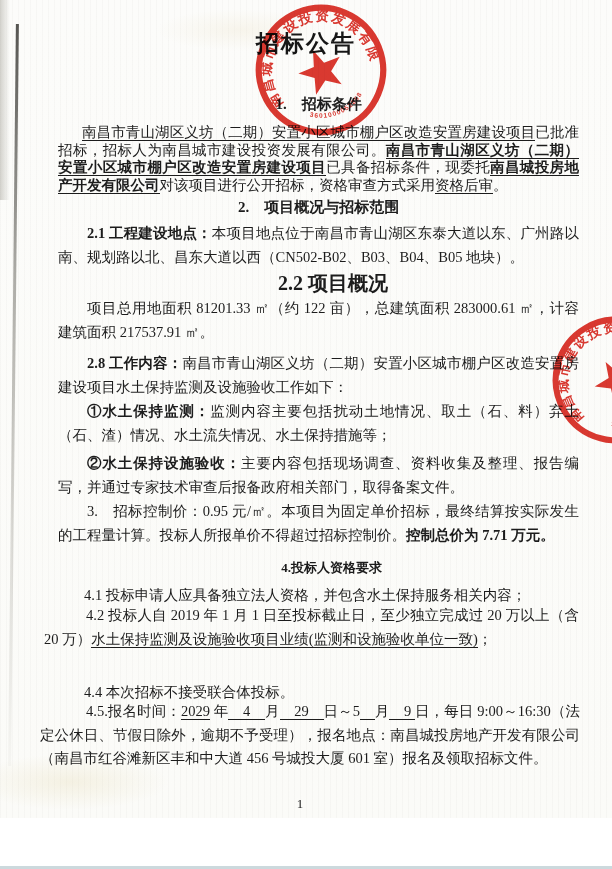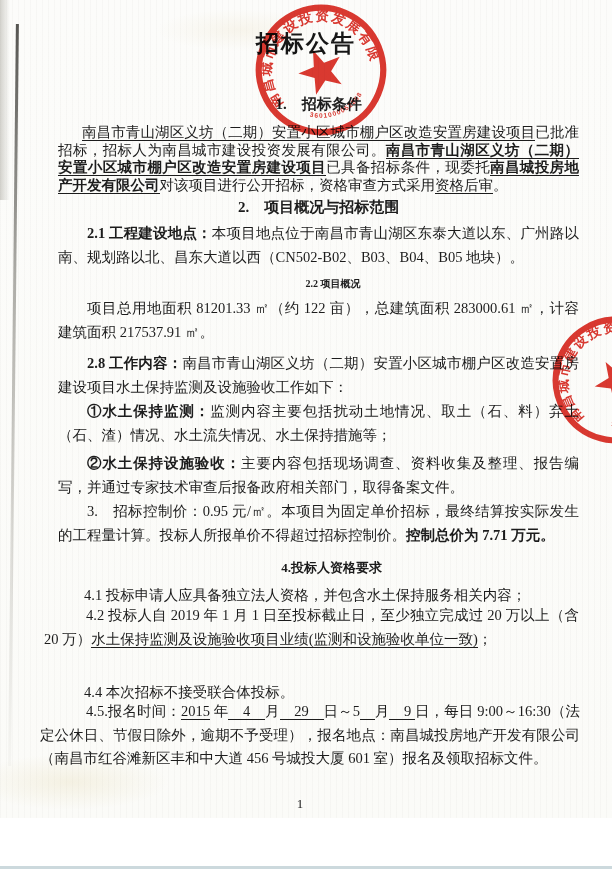--- a/index.html
+++ b/index.html
@@ -80,42 +80,42 @@
   <h1 class="title">招标公告</h1>
 
   <div class="p head" style="top:93px">1.　招标条件</div>
 
   <div class="p tight" style="top:124px;text-indent:24px"><span class="u">南昌市青山湖区义坊（二期）安置小区城市棚户区改造安置房建设项目</span><span>已批准招标，招标人为南昌城市建设投资发展有限公司。</span><span class="u b">南昌市青山湖区义坊（二期）安置小区城市棚户区改造安置房建设项目</span><span>已具备招标条件，现委托</span><span class="u b">南昌城投房地产开发有限公司</span><span>对该项目进行公开招标，资格审查方式采用</span><span class="u">资格后审</span><span>。</span></div>
 
   <div class="p head" style="top:196px">2.　项目概况与招标范围</div>
 
   <div class="p" style="top:222px;text-indent:29px"><span class="b">2.1 工程建设地点：</span><span>本项目地点位于南昌市青山湖区东泰大道以东、广州路以南、规划路以北、昌东大道以西（CN502-B02、B03、B04、B05 地块）。</span></div>
 
-  <div class="p head" style="top:272px;text-indent:29px;font-size:10px">2.2 项目概况</div>
+  <div class="p head" style="top:272px;text-indent:29px;font-size:20px">2.2 项目概况</div>
 
   <div class="p" style="top:297px;text-indent:29px">项目总用地面积 81201.33 ㎡（约 122 亩），总建筑面积 283000.61 ㎡，计容建筑面积 217537.91 ㎡。</div>
 
   <div class="p" style="top:352px;text-indent:29px"><span class="b">2.8 工作内容：</span><span>南昌市青山湖区义坊（二期）安置小区城市棚户区改造安置房建设项目水土保持监测及设施验收工作如下：</span></div>
 
   <div class="p" style="top:400px;text-indent:29px"><span class="b">①水土保持监测：</span><span>监测内容主要包括扰动土地情况、取土（石、料）弃土（石、渣）情况、水土流失情况、水土保持措施等；</span></div>
 
   <div class="p" style="top:452px;text-indent:29px"><span class="b">②水土保持设施验收：</span><span>主要内容包括现场调查、资料收集及整理、报告编写，并通过专家技术审查后报备政府相关部门，取得备案文件。</span></div>
 
   <div class="p" style="top:500px;text-indent:29px"><span>3.　招标控制价：0.95 元/㎡。本项目为固定单价招标，最终结算按实际发生的工程量计算。投标人所报单价不得超过招标控制价。</span><span class="b">控制总价为 7.71 万元。</span></div>
 
   <div class="p head" style="top:556px;text-indent:26px;font-size:13px">4.投标人资格要求</div>
 
   <div class="p" style="top:584px;text-indent:26px">4.1 投标申请人应具备独立法人资格，并包含水土保持服务相关内容；</div>
 
   <div class="p" style="top:604px;left:44px;width:535px;text-indent:42px"><span>4.2 投标人自 2019 年 1 月 1 日至投标截止日，至少独立完成过 20 万以上（含 20 万）</span><span class="u">水土保持监测及设施验收项目业绩(监测和设施验收单位一致)</span><span>；</span></div>
 
 
   <div class="p" style="top:681px;text-indent:26px">4.4 本次招标不接受联合体投标。</div>
 
-  <div class="p" style="top:700px;left:40px;width:540px;text-indent:46px"><span>4.5.报名时间：</span><span class="u">2015</span><span> 年</span><span class="u">　4　</span><span>月</span><span class="u">　29　</span><span>日～5</span><span class="u">　</span><span>月</span><span class="u">　9 </span><span>日，每日 9:00～16:30（法定公休日、节假日除外，逾期不予受理），报名地点：南昌城投房地产开发有限公司（南昌市红谷滩新区丰和中大道 456 号城投大厦 601 室）报名及领取招标文件。</span></div>
+  <div class="p" style="top:700px;left:40px;width:540px;text-indent:46px"><span>4.5.报名时间：</span><span class="u">2029</span><span> 年</span><span class="u">　4　</span><span>月</span><span class="u">　29　</span><span>日～5</span><span class="u">　</span><span>月</span><span class="u">　9 </span><span>日，每日 9:00～16:30（法定公休日、节假日除外，逾期不予受理），报名地点：南昌城投房地产开发有限公司（南昌市红谷滩新区丰和中大道 456 号城投大厦 601 室）报名及领取招标文件。</span></div>
 
   <div class="pagenum">1</div>
 
   <svg class="stamp" viewBox="0 0 200 200" width="138" height="138" style="left:252px;top:1px;transform:rotate(-22deg)">
       <use href="#seal"></use>
     </svg>
 
   <svg class="stamp" viewBox="0 0 200 200" width="134" height="134" style="left:549px;top:313px;transform:rotate(-30deg)">
       <use href="#seal"></use>
     </svg>

